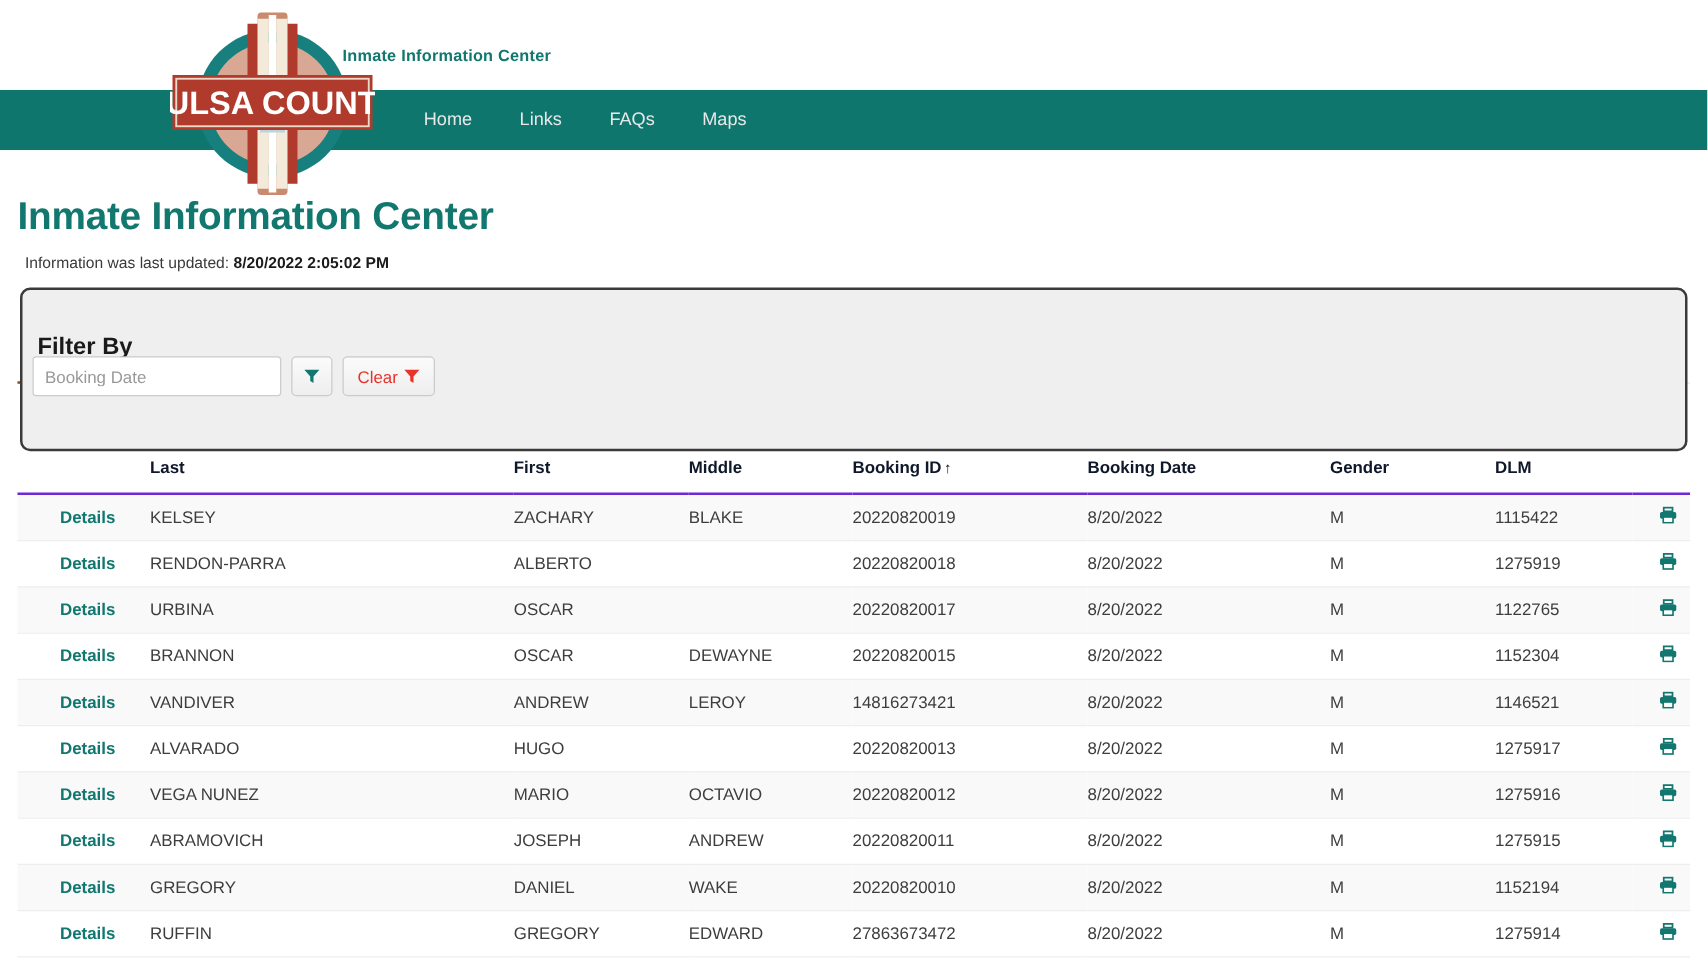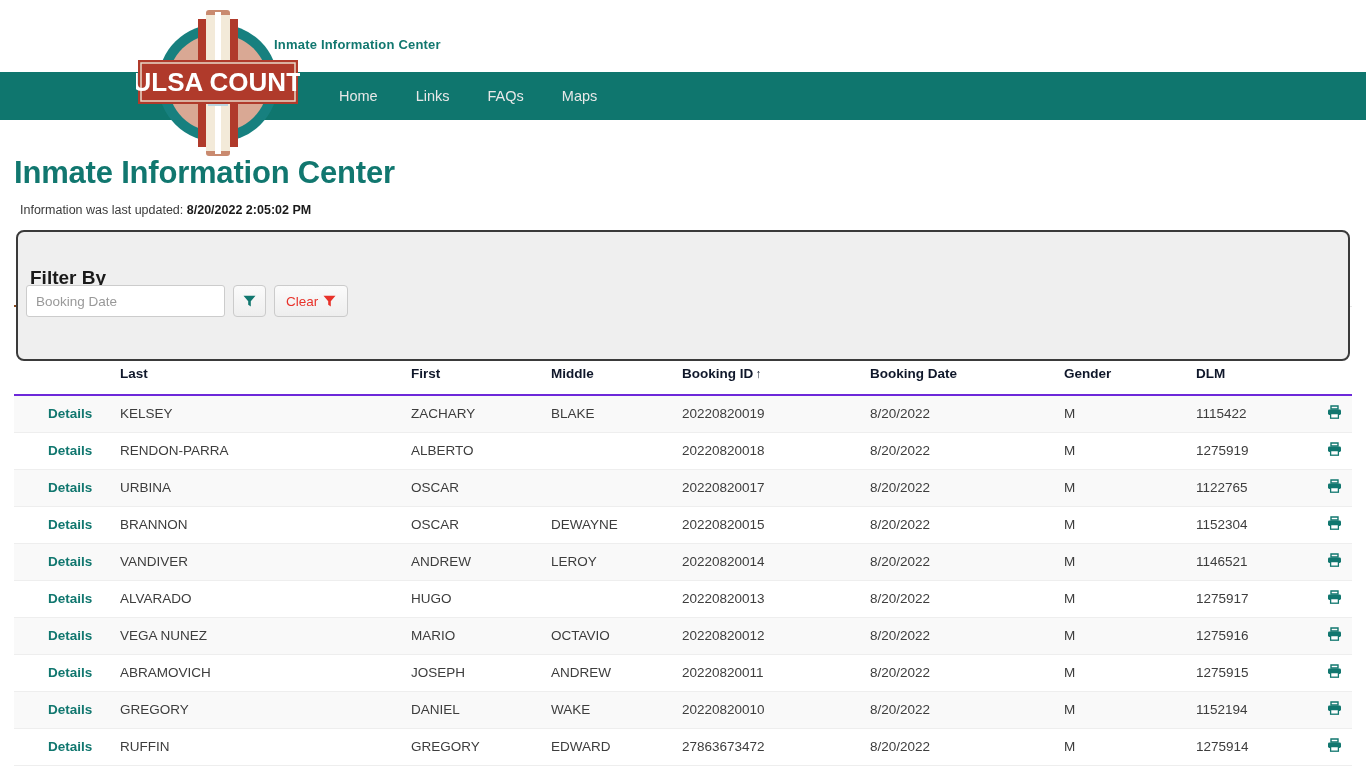--- a/index.html
+++ b/index.html
@@ -428,21 +428,21 @@
     </td>
   </tr>
 
   <tr>
     <td class="c-details">
       <a class="details-link">Details</a>
     </td>
     <td class="c-last">VANDIVER</td>
     <td class="c-first">ANDREW</td>
     <td class="c-middle">LEROY</td>
-    <td class="c-bid">20220820014</td>
+    <td class="c-bid">14816273421</td>
     <td class="c-bdate">8/20/2022</td>
     <td class="c-gender">M</td>
     <td class="c-dlm">1146521</td>
     <td class="c-print">
       <span class="print-icon">
         <svg width="15" height="14" viewBox="0 0 15 14" xmlns="http://www.w3.org/2000/svg">
           <path d="M4 1 h7 v3 h-7 z" fill="none" stroke="#11776f" stroke-width="1.4"></path>
           <rect x="1" y="4.6" width="13" height="5.4" rx="1.4" fill="#11776f"></rect>
           <rect x="3.6" y="8.6" width="7.8" height="4.6" fill="#ffffff" stroke="#11776f" stroke-width="1.3"></rect>
         </svg>

